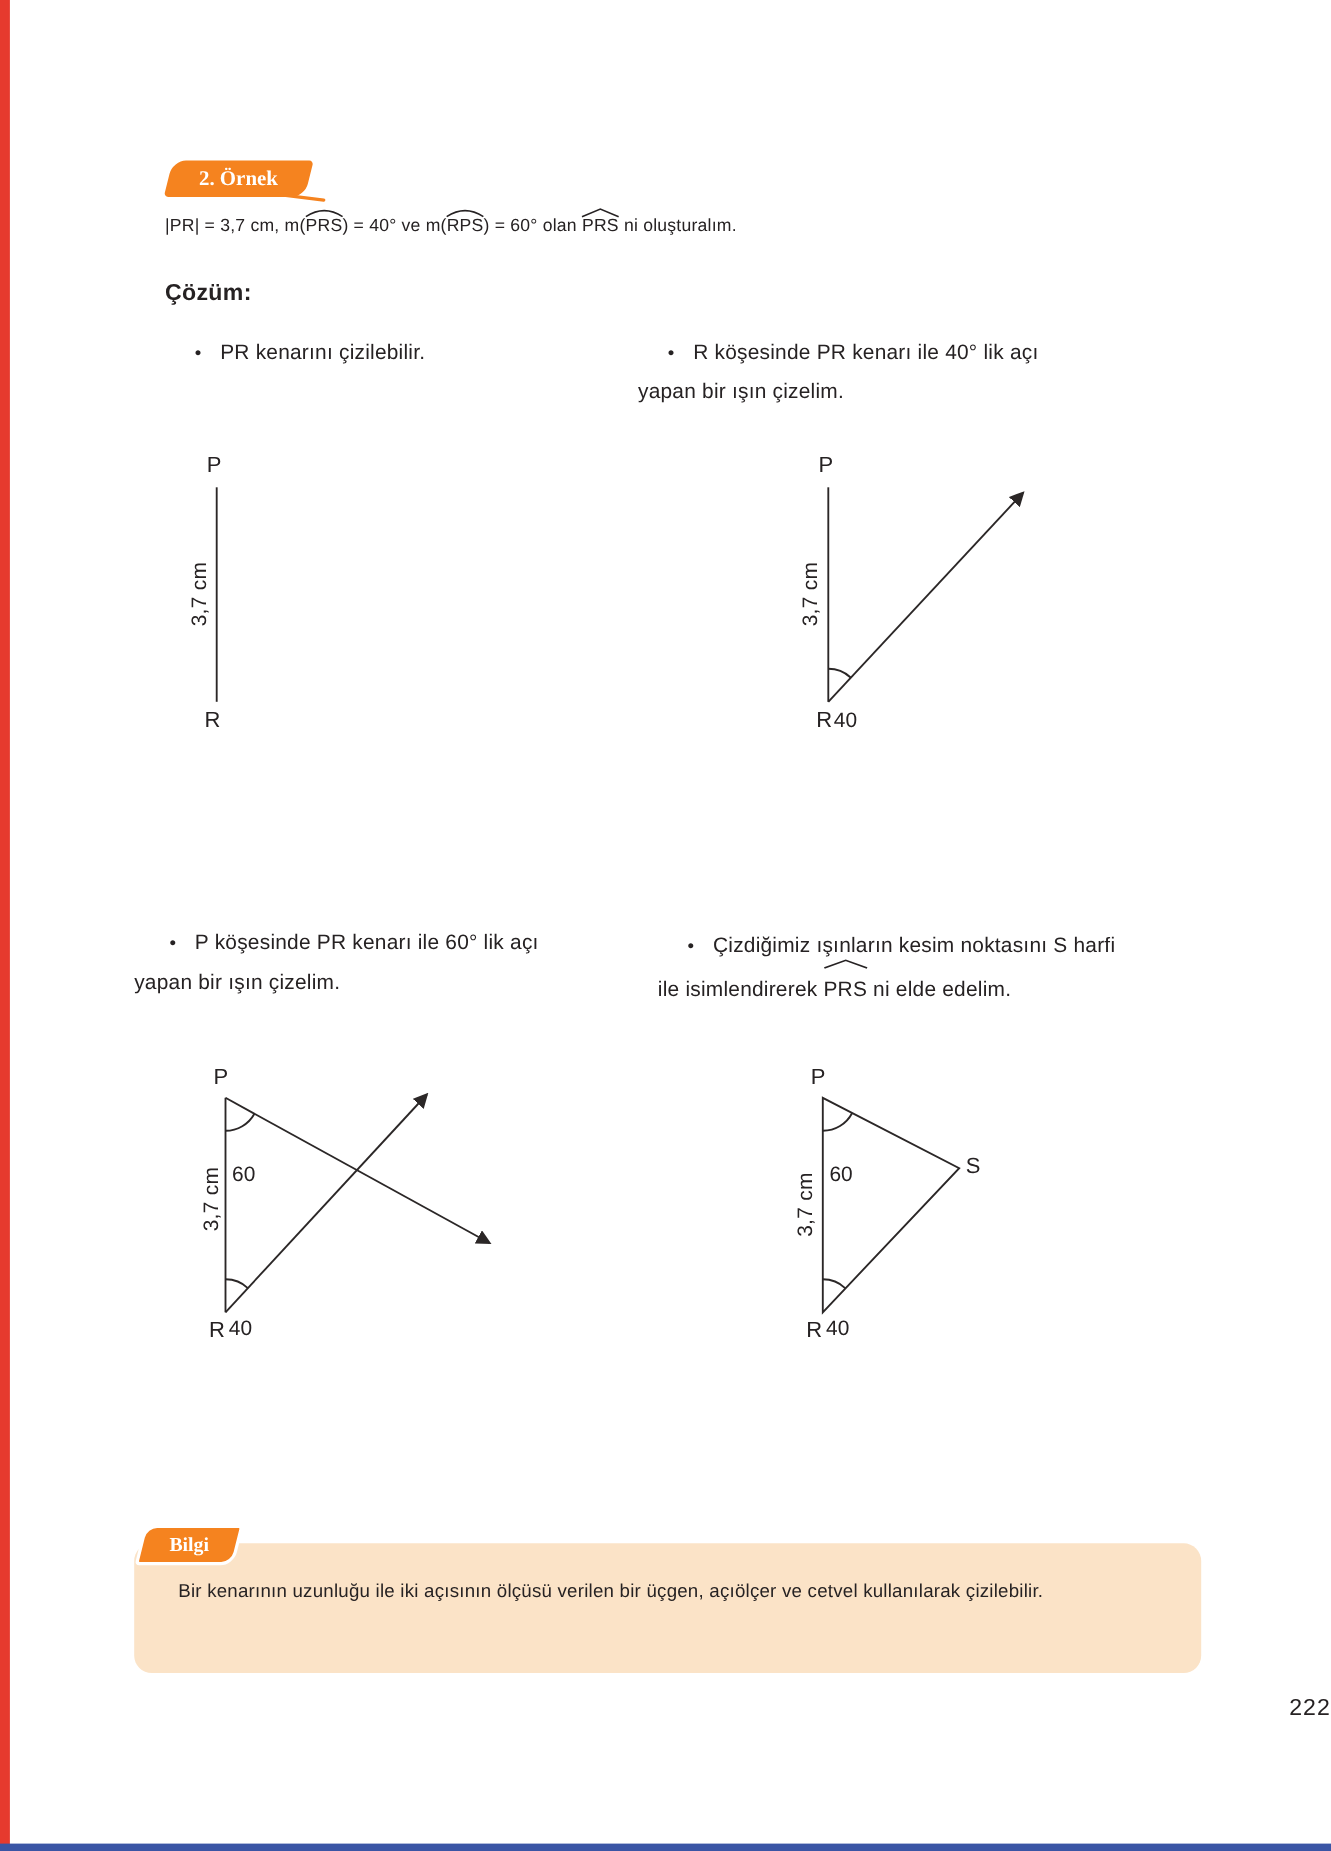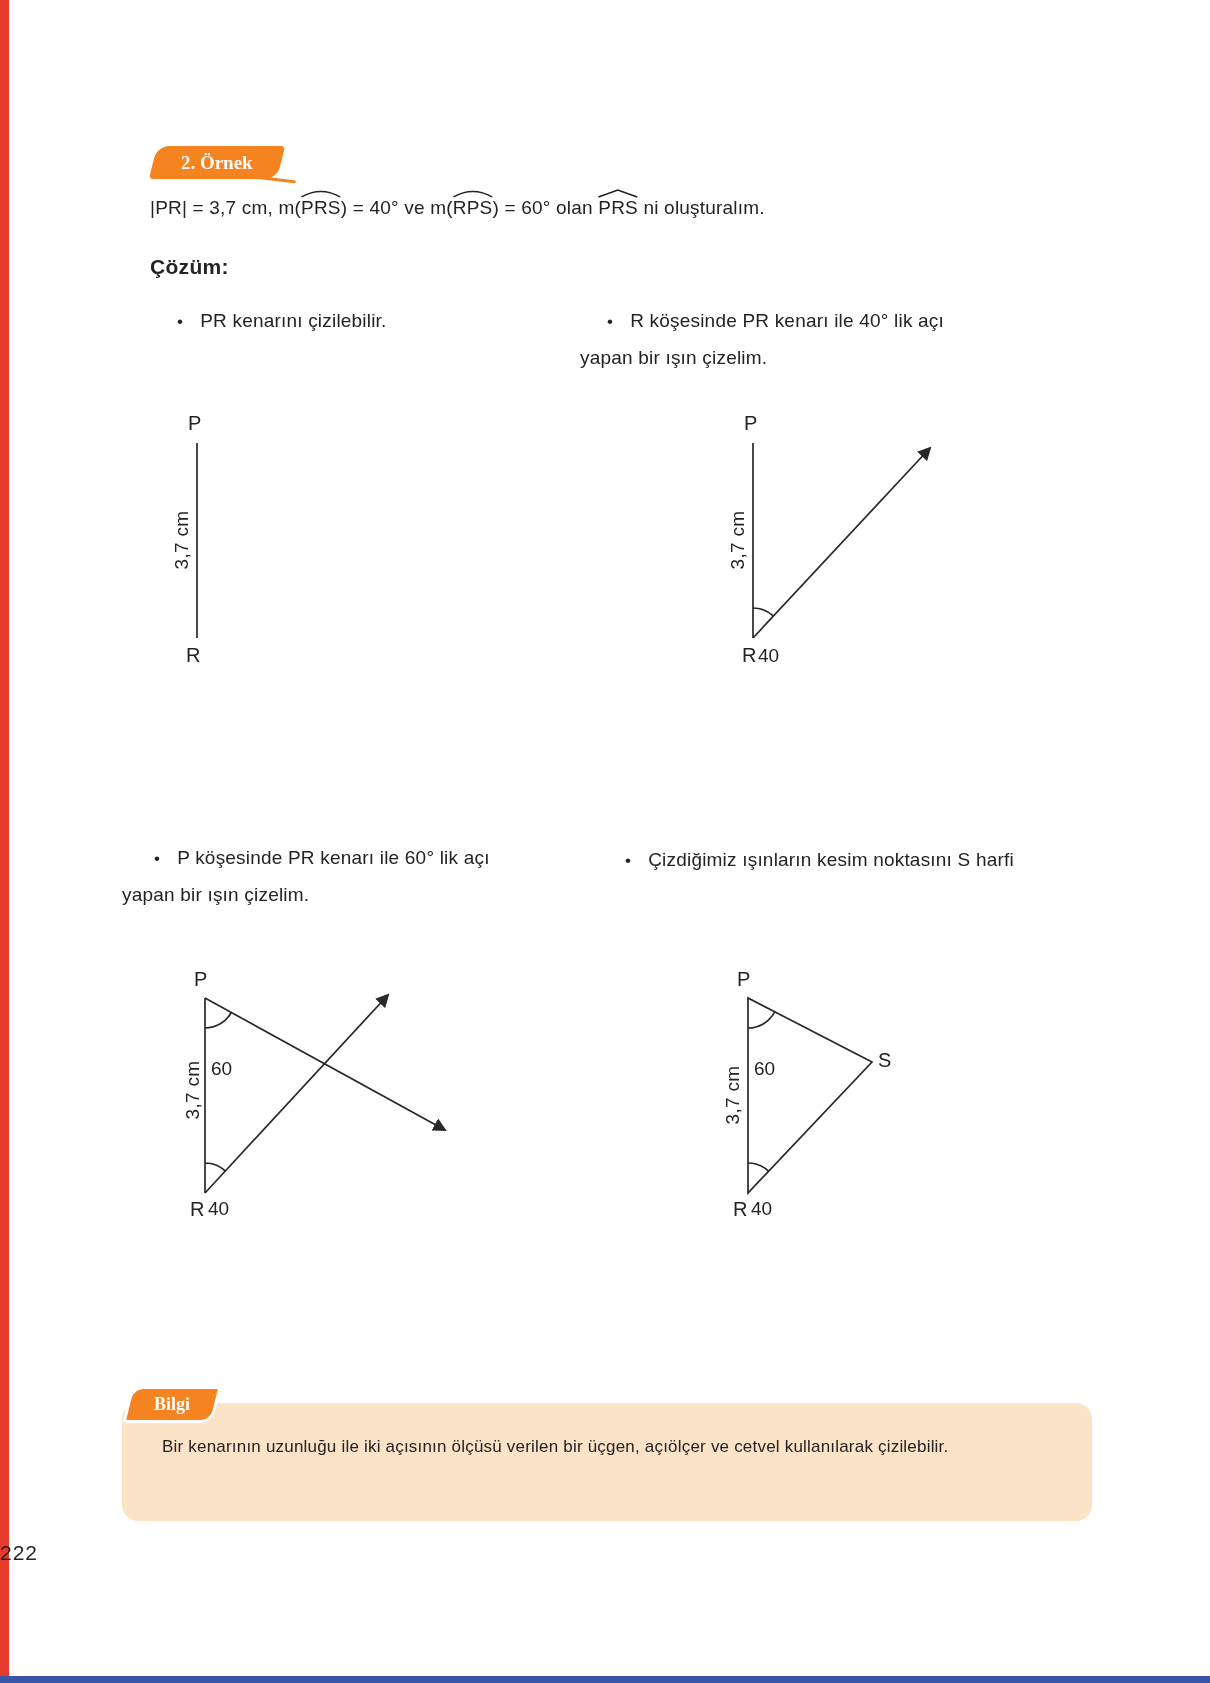--- a/index.html
+++ b/index.html
@@ -33,21 +33,21 @@
   .badge-ornek { left:153px; top:146px; width:128px; height:33px; font-size:19px; }
   .badge-fold { left:238px; top:177px; width:58px; height:3px; background:#f5831f; transform:rotate(7deg); border-radius:2px; }
   .badge-bilgi {
     left:127px; top:1386px; width:90px; height:37px; font-size:18px;
     border:3px solid #ffffff; z-index:3;
   }
 
   
   .statement {
     left:150px; top:197px; width:760px;
-    font-size:19px; white-space:nowrap; letter-spacing:0.2px;
+    font-size:16px; white-space:nowrap; letter-spacing:0.2px;
   }
   .hat { position:relative; display:inline-block; }
   .hat svg { position:absolute; left:-2px; top:-8px; width:calc(100% + 4px); height:9px; overflow:visible; }
 
   .heading-cozum { left:150px; top:255px; font-size:21px; font-weight:bold; letter-spacing:0.3px; }
 
   
   .step { position:absolute; font-size:19px; line-height:36px; letter-spacing:0.2px; }
   .dot { display:inline-block; margin-right:17px; font-size:17px; }
   .indent1 { margin-left:27px; }
@@ -66,21 +66,21 @@
     left:122px; top:1403px; width:970px; height:118px;
     background:#fbe3c7; border-radius:16px; z-index:1;
   }
   .info-text {
     left:136px; top:1424px; width:942px;
     font-size:17px; line-height:45px;
     text-align:justify; text-indent:26px; letter-spacing:0.2px;
     z-index:2;
   }
 
-  .page-number { left:0; top:1541px; width:1210px; text-align:left; font-size:21px; letter-spacing:1px; }
+  .page-number { left:0; top:1541px; width:1210px; text-align:right; font-size:21px; letter-spacing:1px; }
 </style>
 </head>
 <body>
 
 <div class="abs edge-left"></div>
 <div class="abs edge-bottom"></div>
 
 <div class="abs badge badge-ornek">
   <span class="badge-text">2. Örnek</span>
 </div>
@@ -107,20 +107,23 @@
   <div>yapan bir ışın çizelim.</div>
 </div>
 
 <div class="step" style="left:122px; top:840px; width:440px;">
   <div><span class="dot indent1" style="margin-left:32px;">•</span><span>P köşesinde PR kenarı ile 60° lik açı</span></div>
   <div>yapan bir ışın çizelim.</div>
 </div>
 
 <div class="step" style="left:598px; top:840px; width:440px; line-height:40px;">
   <div><span class="dot indent1">•</span><span>Çizdiğimiz ışınların kesim noktasını S harfi</span></div>
+  <div><span>ile isimlendirerek </span><span class="hat"><svg viewBox="0 0 36 9" preserveAspectRatio="none">
+          <path d="M2,8 L18,1 L34,8" fill="none" stroke="#262223" stroke-width="1.4"></path>
+        </svg><span>PRS</span></span><span> ni elde edelim.</span></div>
 </div>
 
 <svg class="abs geo" viewBox="0 0 1210 1683">
   <defs>
     <marker id="ah" viewBox="0 0 10 10" refX="8.5" refY="5" markerWidth="8" markerHeight="8" orient="auto-start-reverse">
       <path d="M0,0 L10,5 L0,10 z" fill="#2b2727"></path>
     </marker>
   </defs>
   <g stroke="#2b2727" stroke-width="1.7" fill="none">
 

